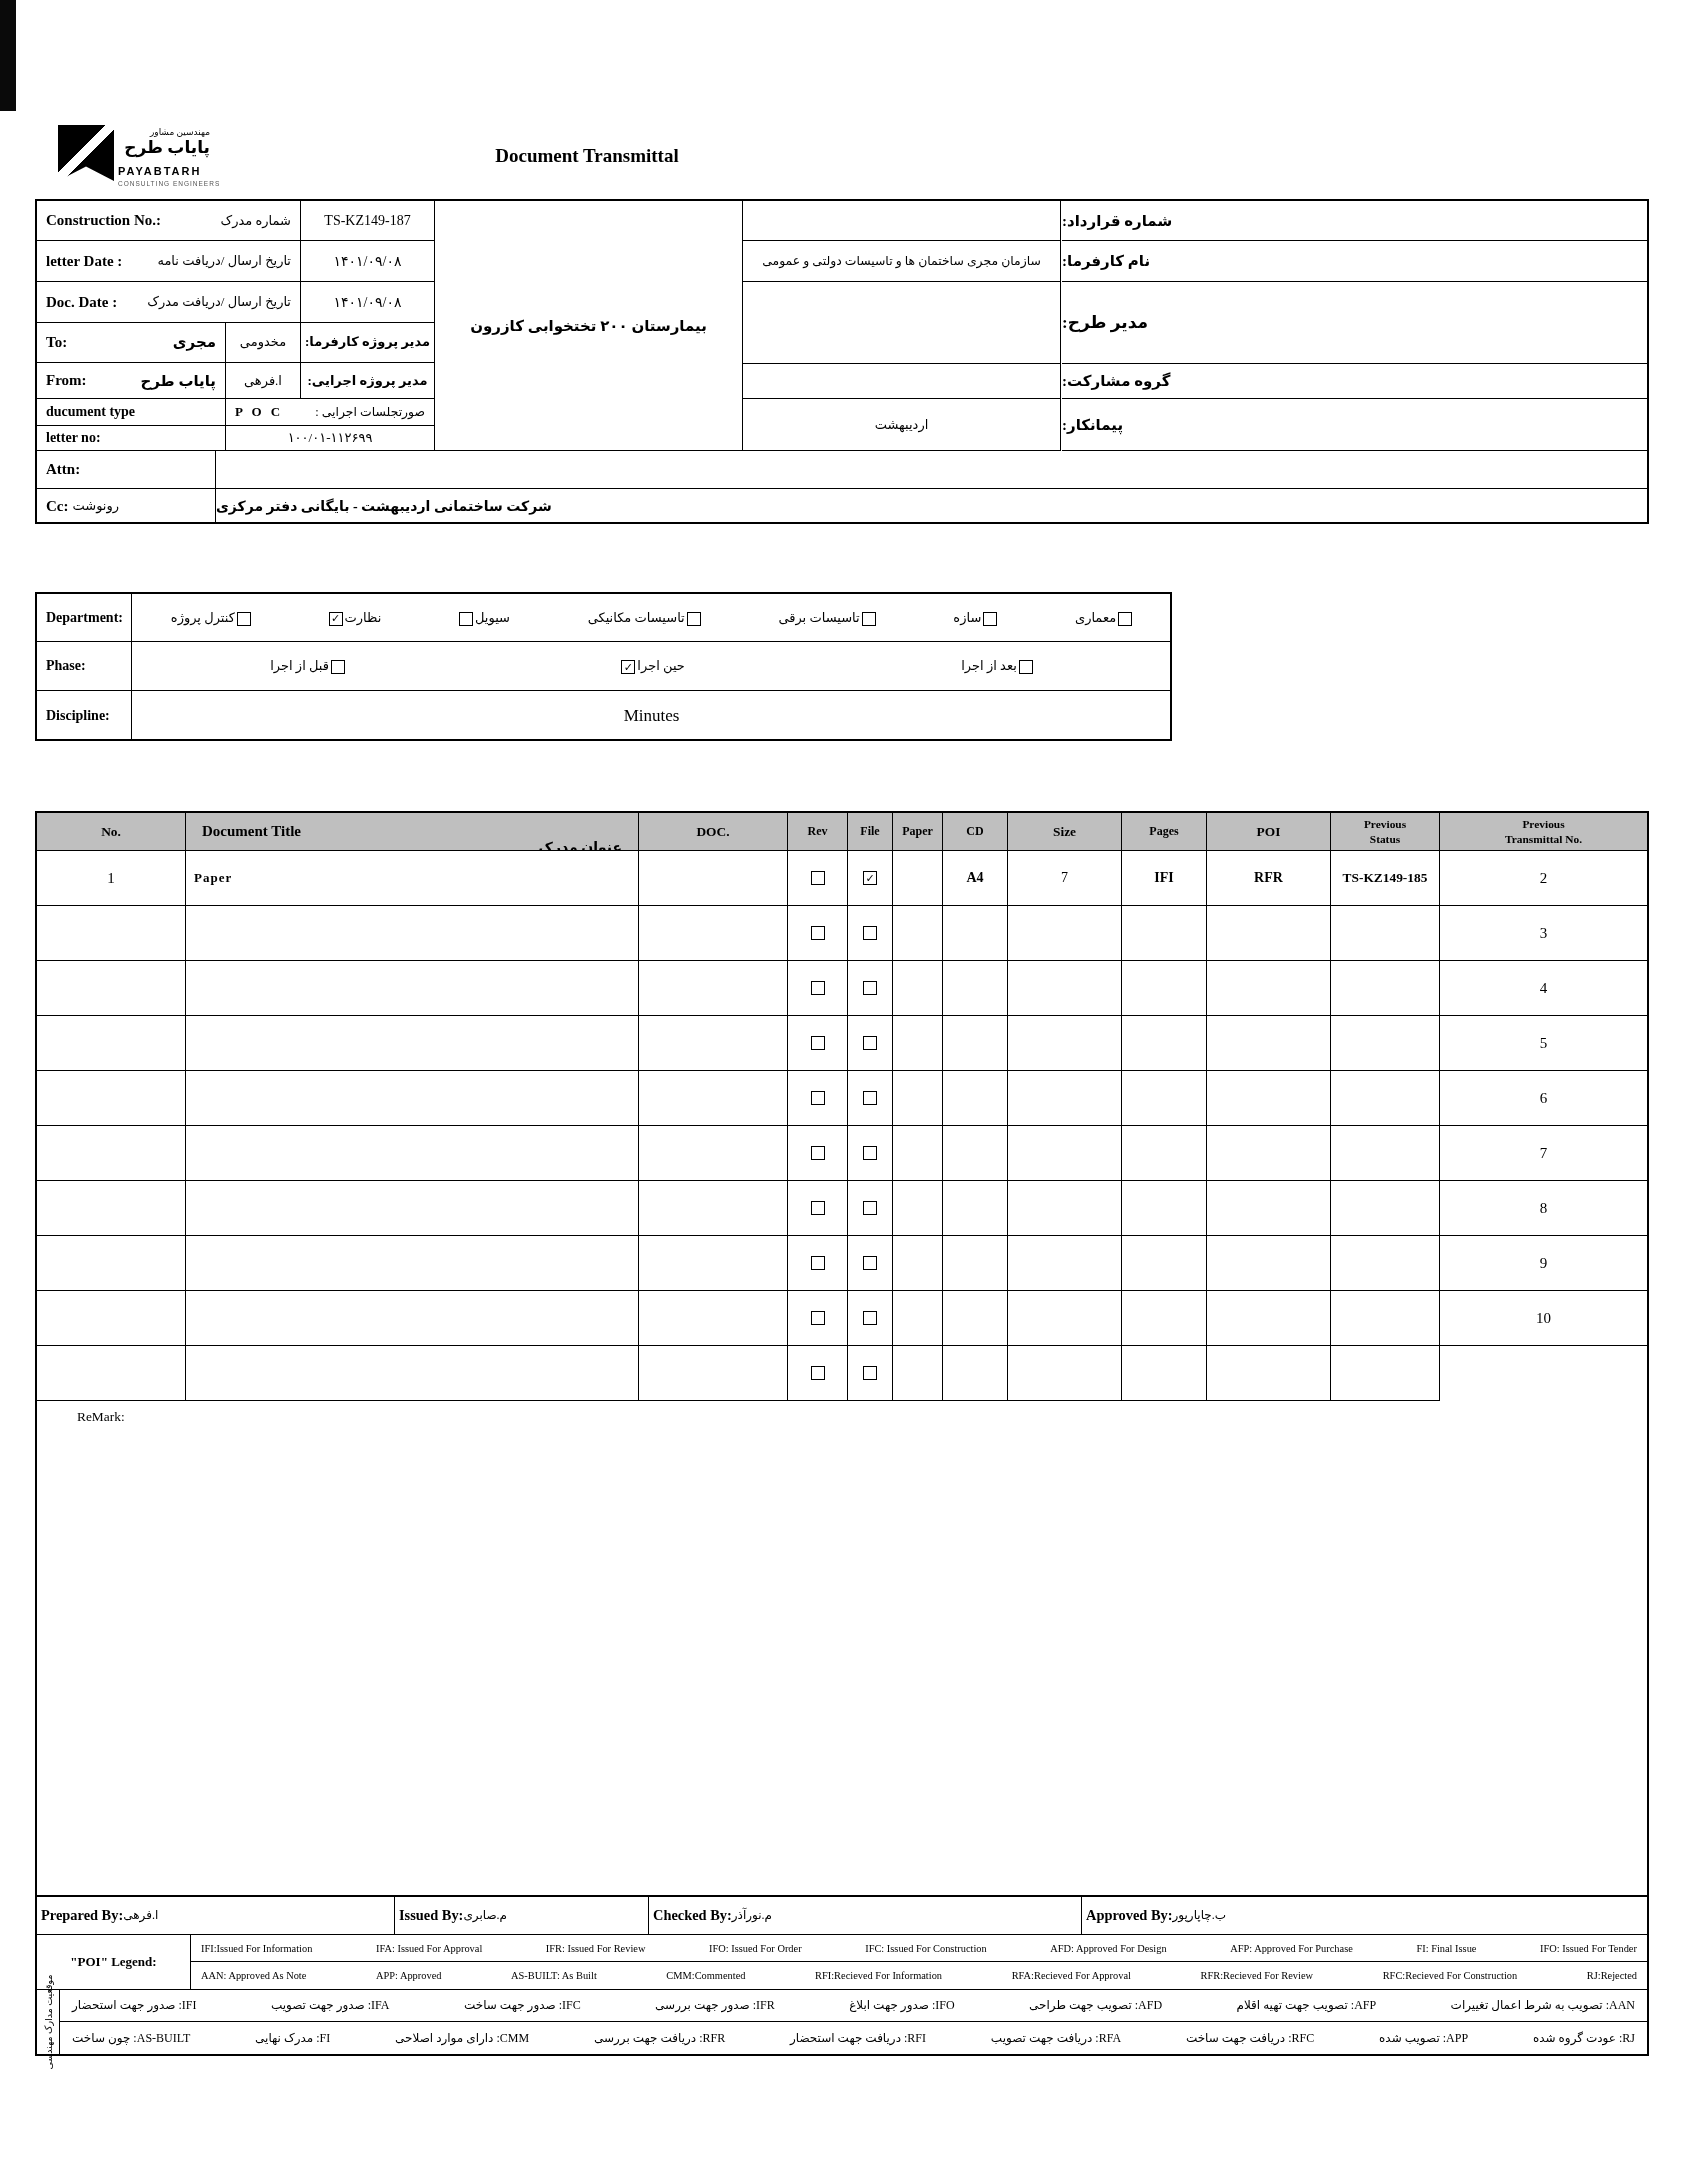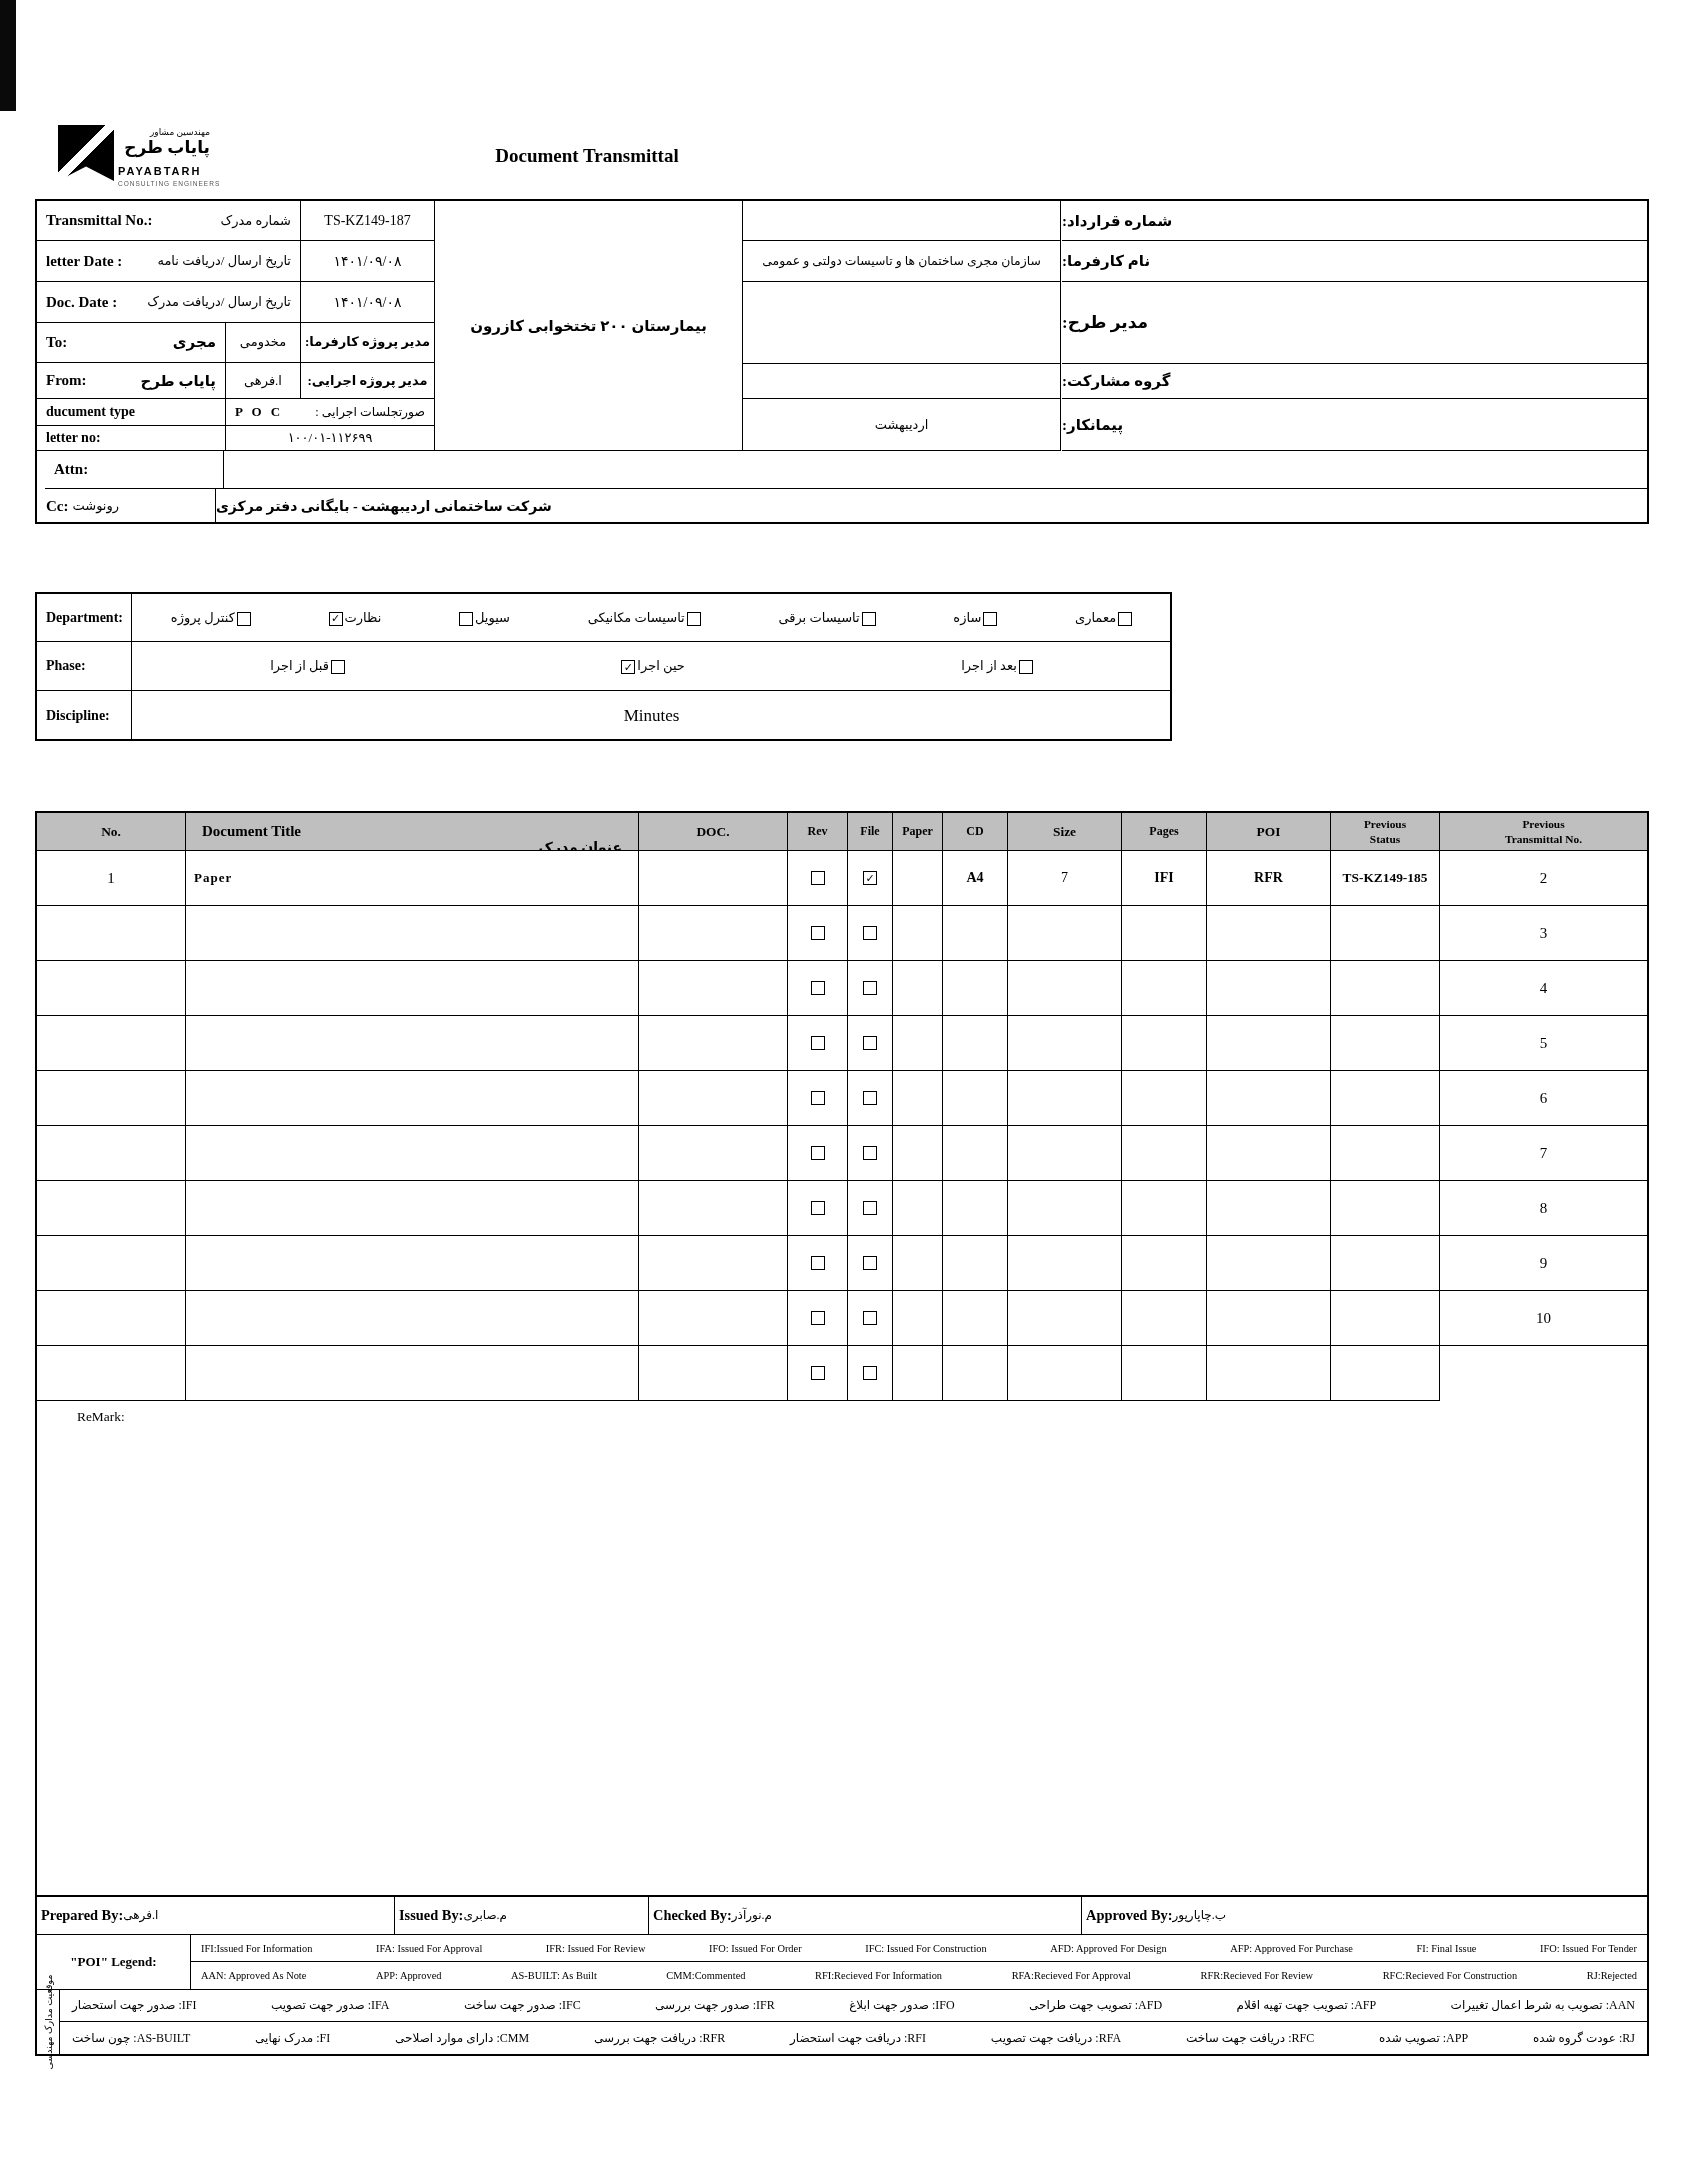--- a/index.html
+++ b/index.html
@@ -97,21 +97,21 @@
       <div class="logo-fa2">پایاب طرح</div>
     </div>
     <div class="logo-en">PAYABTARH</div>
     <div class="logo-sub">CONSULTING ENGINEERS</div>
   </div>
 
   <div class="doc-title">Document Transmittal</div>
 
   <div class="tbl" style="left:35px;top:199px;width:1614px;height:325px">
     <div class="c between" style="left:0;top:0;width:264px;height:40px">
-      <span class="en-label">Transmittal No.:</span>
+      <span class="en-label">Construction No.:</span>
       <span class="fa13 rtl">شماره مدرک</span>
     </div>
     <div class="c center" style="left:264px;top:0;width:134px;height:40px">TS-KZ149-187</div>
 
     <div class="c between" style="left:0;top:40px;width:264px;height:41px">
       <span class="en-label">letter Date :</span>
       <span class="fa13 rtl">تاریخ ارسال /دریافت نامه</span>
     </div>
     <div class="c center" style="left:264px;top:40px;width:134px;height:41px">۱۴۰۱/۰۹/۰۸</div>
 
@@ -155,21 +155,21 @@
     <div class="c" style="left:706px;top:81px;width:318px;height:82px"></div>
     <div class="c" style="left:706px;top:162px;width:318px;height:36px"></div>
     <div class="c center fa13 rtl" style="left:706px;top:198px;width:318px;height:52px">اردیبهشت</div>
 
     <div class="c right b nbr rtl" style="left:1025px;top:0;width:585px;height:40px;font-size:15px">شماره قرارداد:</div>
     <div class="c right b nbr rtl" style="left:1025px;top:40px;width:585px;height:41px;font-size:15px">نام کارفرما:</div>
     <div class="c right nbr rtl big-fa" style="left:1025px;top:81px;width:585px;height:82px">مدیر طرح:</div>
     <div class="c right b nbr rtl" style="left:1025px;top:162px;width:585px;height:36px;font-size:15px">گروه مشارکت:</div>
     <div class="c right b nbr rtl" style="left:1025px;top:198px;width:585px;height:52px;font-size:15px">پیمانکار:</div>
 
-    <div class="c left" style="left:8px;top:250px;width:179px;height:38px">
+    <div class="c left" style="left:0;top:250px;width:179px;height:38px">
       <span class="en-label">Attn:</span>
     </div>
     <div class="c nbr" style="left:179px;top:250px;width:1431px;height:38px"></div>
 
     <div class="c left nbb" style="left:0;top:288px;width:179px;height:34px;gap:4px">
       <span class="en-label">Cc:</span>
       <span class="fa13 rtl">رونوشت</span>
     </div>
     <div class="c right b nbr nbb rtl" style="left:179px;top:288px;width:1431px;height:34px;font-size:14px">شرکت ساختمانی اردیبهشت - بایگانی دفتر مرکزی</div>
   </div>

